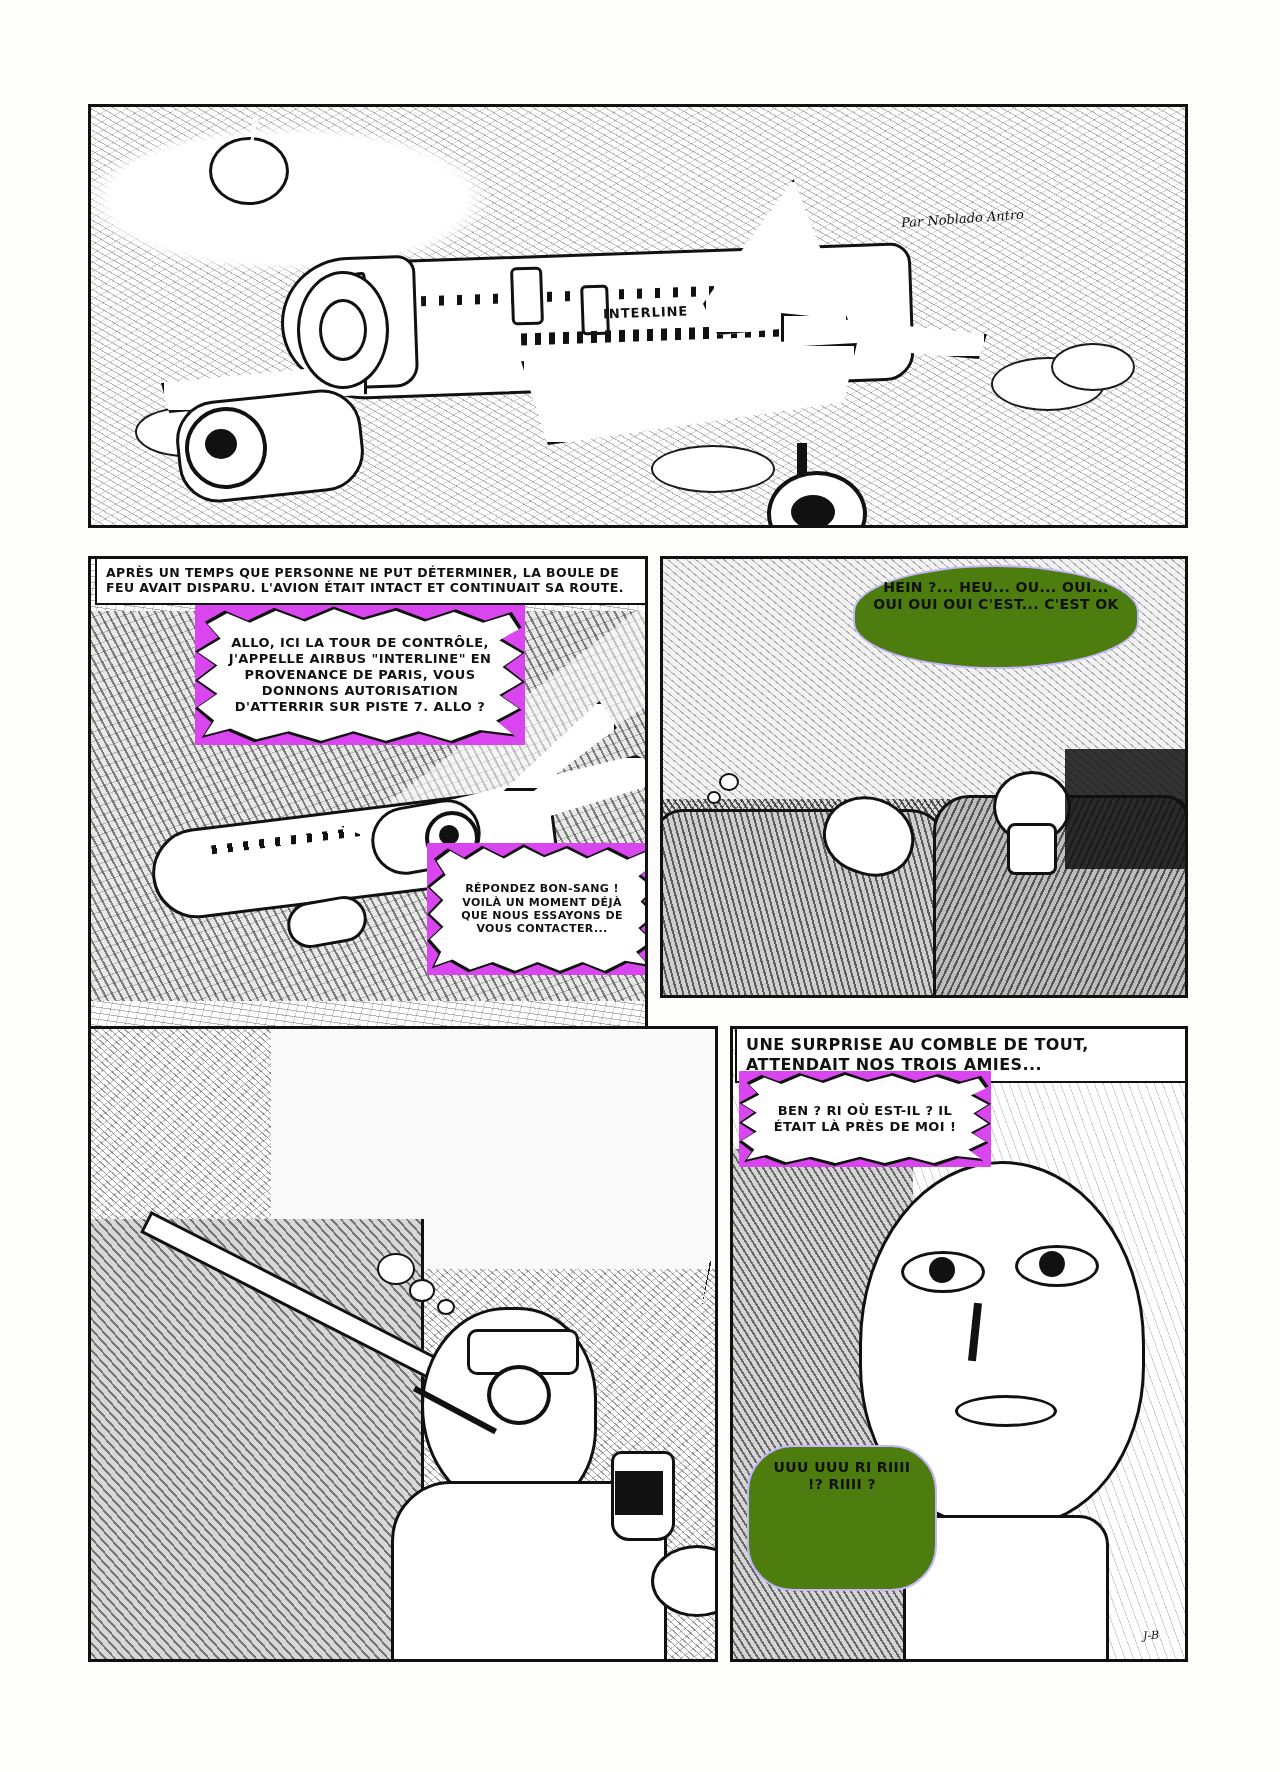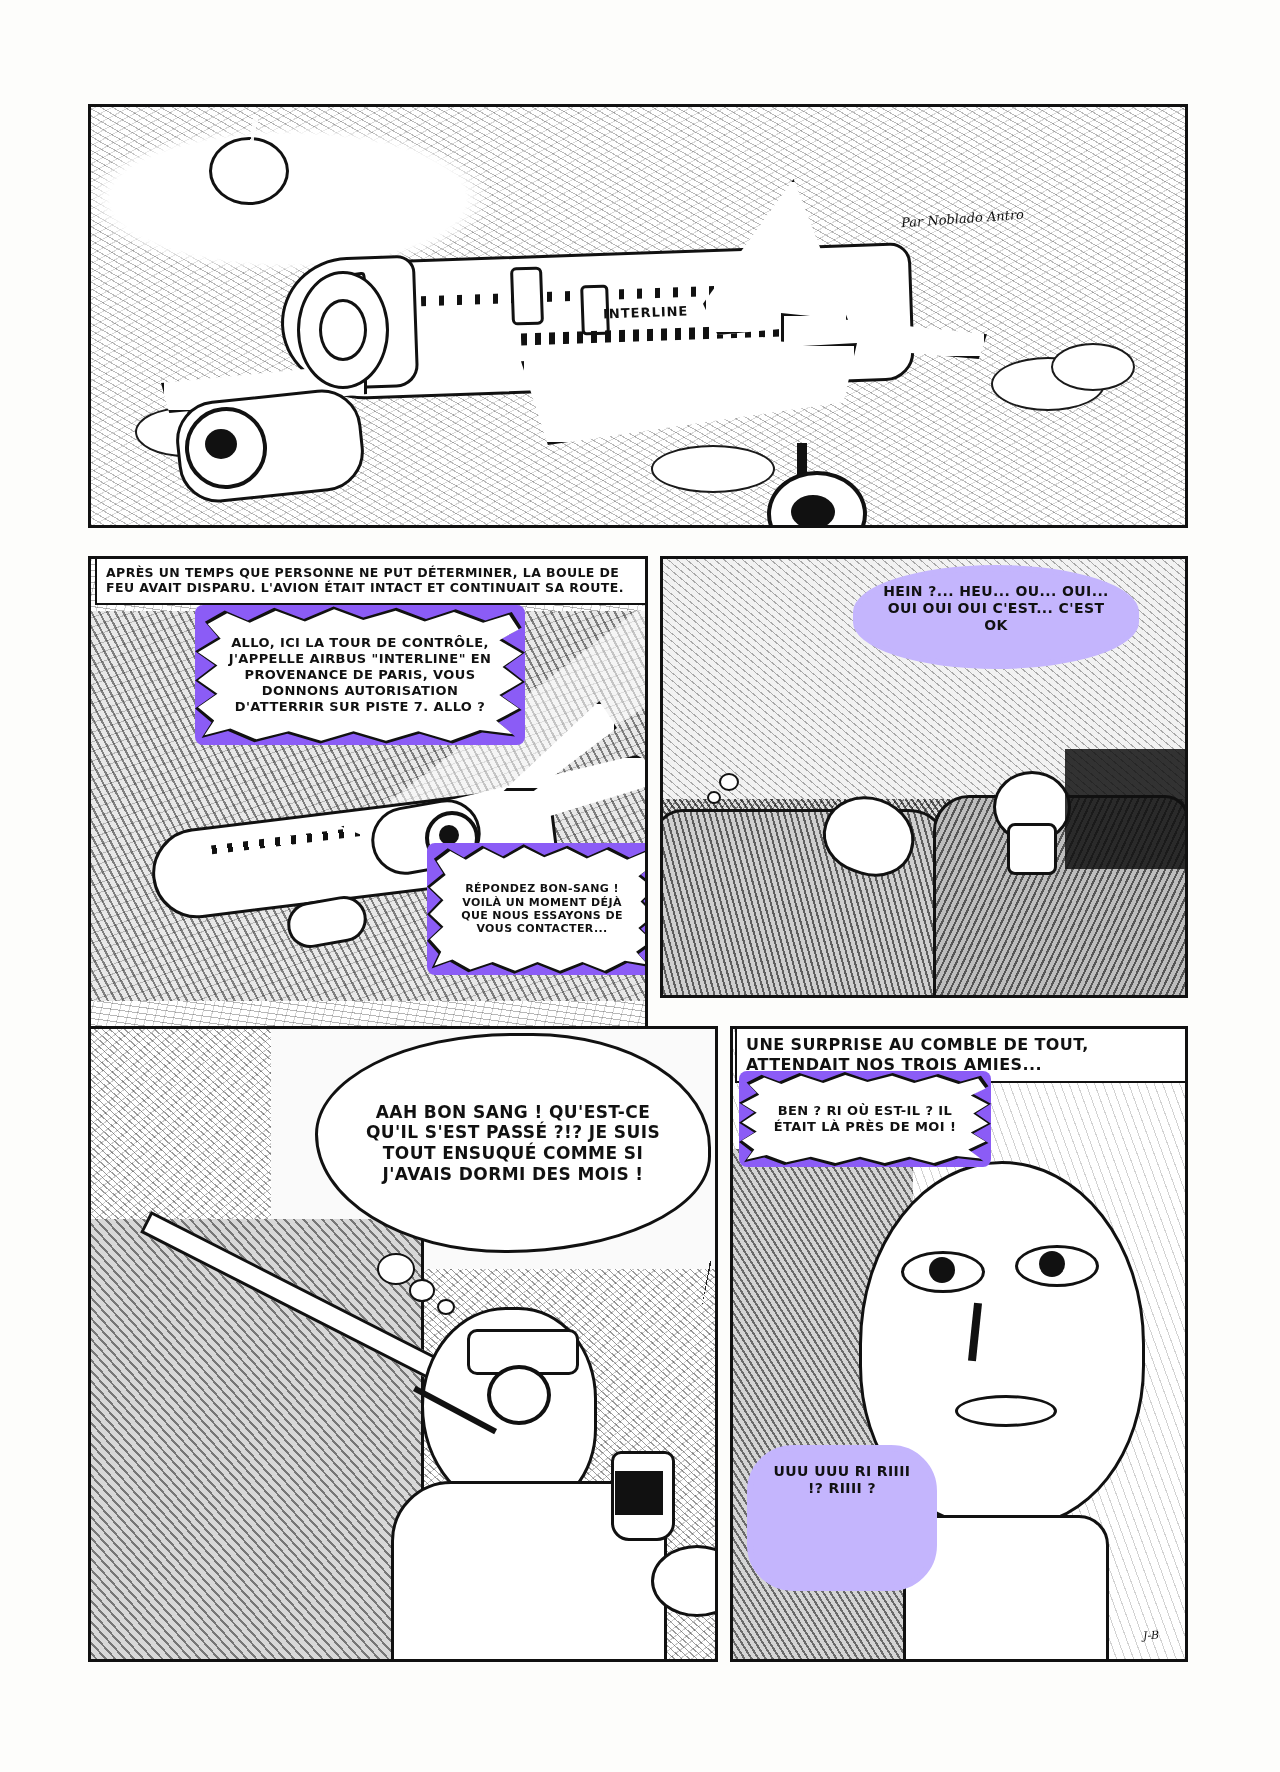--- a/index.html
+++ b/index.html
@@ -79,36 +79,36 @@
     background: #ffffff;
     border: 2px solid #111;
     padding: 6px 9px 7px 9px;
     box-sizing: border-box;
     font-size: 13px;
   }
 
   
   .balloon {
     position: absolute;
-    background: #c4b5fd;
-    border: 6px solid #c4b5fd;
+    background: #4d7c0f;
+    border: 2px solid #c4b5fd;
     box-sizing: border-box;
     padding: 12px 16px;
     text-align: center;
     font-size: 14px;
   }
   .balloon.oval { border-radius: 50% / 45%; }
   .balloon.round { border-radius: 46px; }
 
   
   .balloon.jag {
     border: none;
-    background: #8b5cf6;
+    background: #d946ef;
     padding: 12px;
-    border-radius: 8px;
+    border-radius: 1px;
   }
   .balloon.jag .jag-inner {
     position: absolute;
     left: 0; top: 0; right: 0; bottom: 0;
     background: #111;
     clip-path: polygon(
       3% 12%, 9% 4%, 16% 11%, 24% 2%, 33% 10%, 42% 1%, 51% 9%,
       61% 2%, 70% 10%, 79% 3%, 88% 11%, 96% 5%, 99% 16%,
       93% 24%, 100% 34%, 94% 44%, 100% 55%, 93% 65%, 99% 75%,
       92% 84%, 97% 94%, 87% 91%, 78% 99%, 68% 92%, 58% 99%,
@@ -349,24 +349,20 @@
 
     <div style="position:absolute;left:300px;top:452px;width:270px;height:190px;background:#fff;border:3px solid #111;border-radius:60px 40px 0 0;"></div>
 
     <div style="position:absolute;left:520px;top:422px;width:58px;height:84px;background:#fff;border:3px solid #111;border-radius:10px 10px 18px 18px;"></div>
     <div style="position:absolute;left:524px;top:442px;width:48px;height:44px;background:#111;"></div>
     <div style="position:absolute;left:560px;top:516px;width:86px;height:66px;background:#fff;border:3px solid #111;border-radius:50%;"></div>
 
     <div style="position:absolute;left:566px;top:232px;width:90px;height:90px;background:
          conic-gradient(from 10deg, rgba(0,0,0,0.85) 0 2deg, rgba(255,255,255,0) 2deg 18deg);"></div>
 
-    <div class="balloon cloud hand" style="left:224px; top:4px; width:396px; height:220px; font-size:17px;">
-      <div class="cloud-bg"></div>
-      <div class="cloud-text">AAH BON SANG ! QU'EST-CE QU'IL S'EST PASSÉ ?!? JE SUIS TOUT ENSUQUÉ COMME SI J'AVAIS DORMI DES MOIS !</div>
-    </div>
     <div class="bubble-dot" style="left:286px; top:224px; width:34px; height:28px;"></div>
     <div class="bubble-dot" style="left:318px; top:250px; width:22px; height:19px;"></div>
     <div class="bubble-dot" style="left:346px; top:270px; width:14px; height:12px;"></div>
   </div>
 
   <div class="panel" style="left:730px; top:1026px; width:458px; height:636px;">
     <div class="hatch-soft"></div>
 
     <div style="position:absolute;left:0;top:120px;width:180px;height:516px;background:#d5d5d5;
          background-image:repeating-linear-gradient(58deg, rgba(0,0,0,0.50) 0 2px, rgba(255,255,255,0) 2px 6px);"></div>

